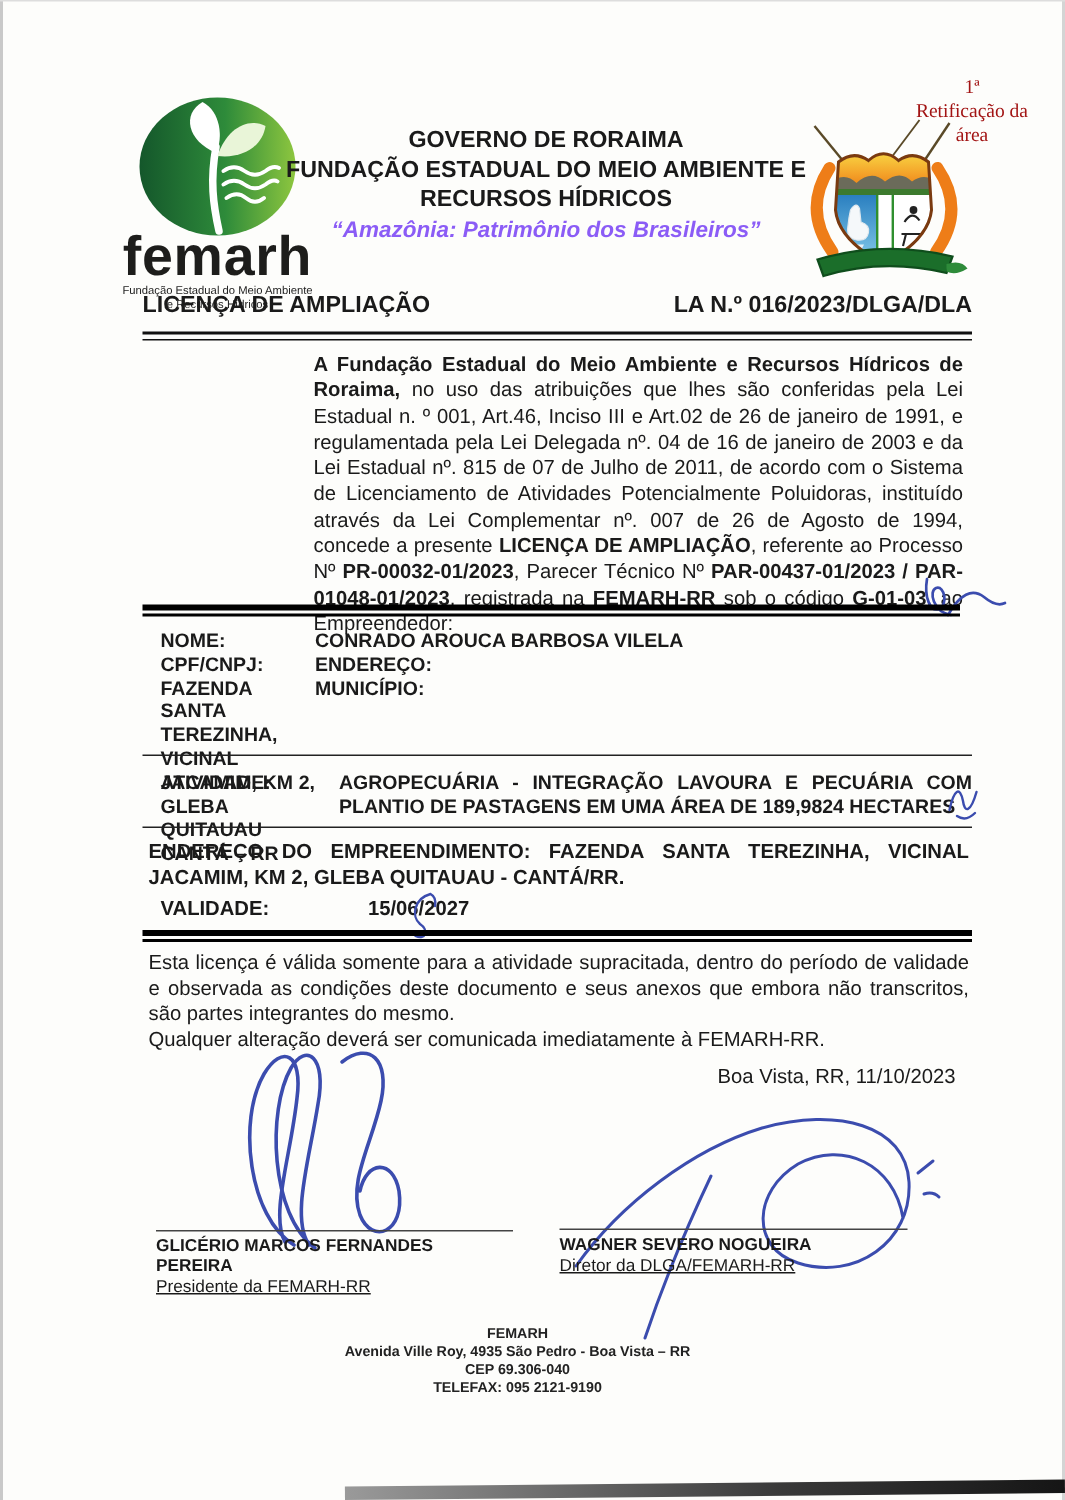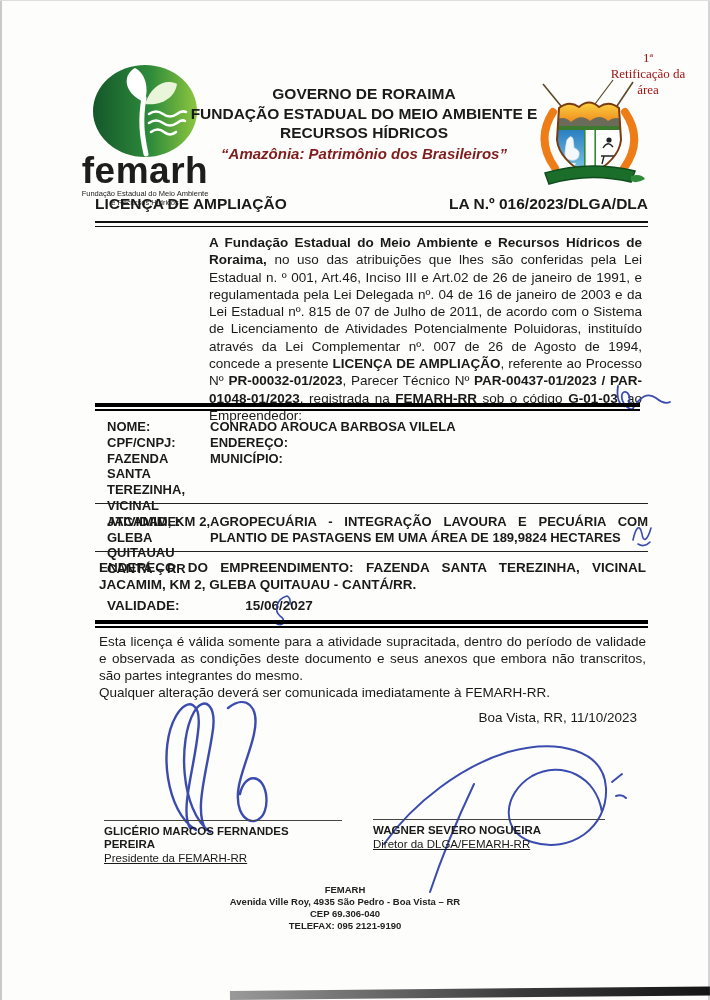--- a/index.html
+++ b/index.html
@@ -47,21 +47,21 @@
   
   .intro { position:absolute; left:209px; top:234px; width:433px; font-size:13.5px;
            line-height:17.3px; text-align:justify; }
   .fields { position:absolute; left:107px; top:419px; width:541px; display:grid;
             grid-template-columns:103px 1fr; font-size:13px; font-weight:700;
             line-height:15.8px; row-gap:0; }
   .fields .val { text-align:justify; }
   .activity { position:absolute; left:107px; top:514px; width:541px; display:grid;
               grid-template-columns:103px 1fr; font-size:13px; font-weight:700;
               line-height:16px; }
-  .activity .val { text-align:justify; }
+  .activity .val { text-align:justify;margin-left:16px; }
   .ent-addr { position:absolute; left:99px; top:560px; width:547px; font-size:13.5px;
               font-weight:700; line-height:16.5px; text-align:justify; }
   .validity { position:absolute; left:107px; top:598px; font-size:13.5px; font-weight:700; }
   .validity .val { margin-left:62px; }
   .closing { position:absolute; left:99px; top:633px; width:547px; font-size:13.5px;
              line-height:17px; text-align:justify; }
   .closing p + p { margin-top:0; }
   .dateline { position:absolute; left:350px; top:710px; width:287px; text-align:right;
               font-size:13.5px; }
 
@@ -113,21 +113,21 @@
     <div class="logo-caption">
       <div>Fundação Estadual do Meio Ambiente</div>
       <div>e Recursos Hídricos</div>
     </div>
   </div>
 
   <div class="head-center">
     <div class="l1">GOVERNO DE RORAIMA</div>
     <div class="l1">FUNDAÇÃO ESTADUAL DO MEIO AMBIENTE E</div>
     <div class="l1">RECURSOS HÍDRICOS</div>
-    <div class="head-motto" style="color:#7f1d1d">“Amazônia: Patrimônio dos Brasileiros”</div>
+    <div class="head-motto" style="color:#8b5cf6">“Amazônia: Patrimônio dos Brasileiros”</div>
   </div>
 
   <svg class="coat" width="118" height="112" viewBox="0 0 118 112">
     <defs>
       <linearGradient id="sky" x1="0" y1="0" x2="0" y2="1">
         <stop offset="0" stop-color="#f9e24a"></stop>
         <stop offset="0.6" stop-color="#f4a229"></stop>
         <stop offset="1" stop-color="#e87613"></stop>
       </linearGradient>
       <linearGradient id="water" x1="0" y1="0" x2="0" y2="1">

